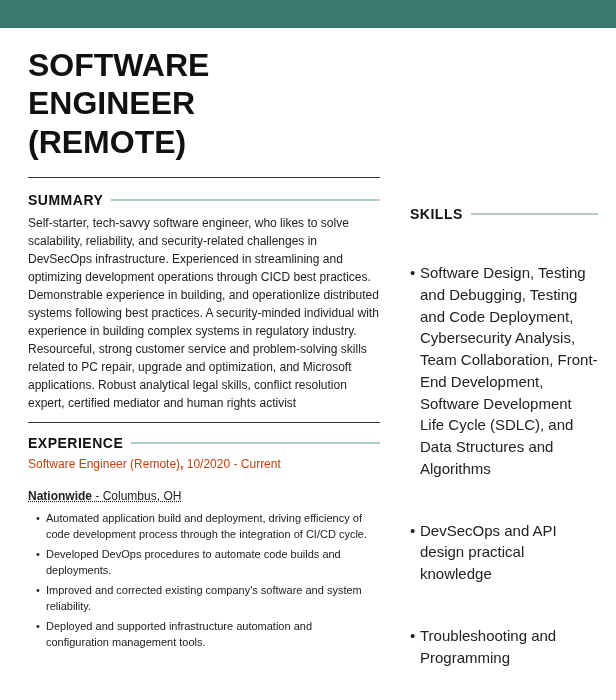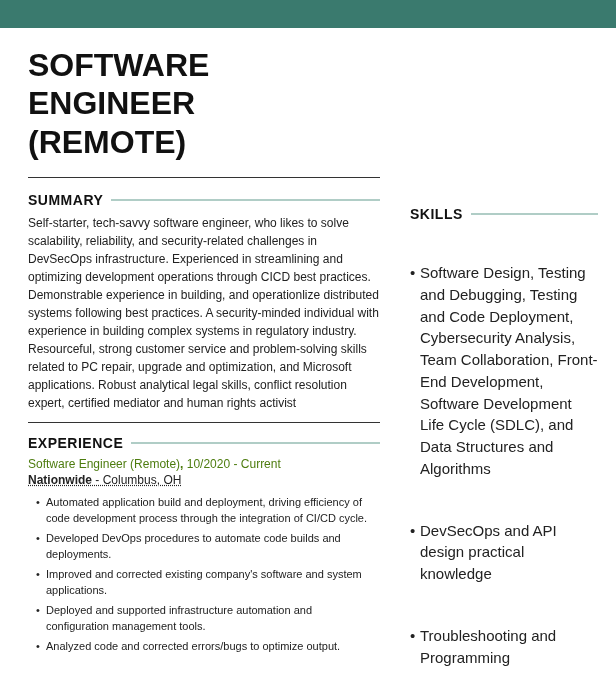--- a/index.html
+++ b/index.html
@@ -72,22 +72,22 @@
     }
     .section-divider {
       border: none;
       border-top: 1.5px solid #333;
       margin: 10px 0 12px 0;
       width: 100%;
     }
     .job-title {
       font-size: 12px;
       font-weight: bold;
-      color: #4d7c0f;
-      margin-bottom: 2px;
+      color: #c2410c;
+      margin-bottom: 18px;
     }
     .job-title span {
       font-weight: normal;
     }
     .company-line {
       font-size: 12px;
       color: #222;
       margin-bottom: 6px;
       text-decoration: underline;
       text-decoration-style: dotted;
@@ -165,23 +165,22 @@
     <div>
       <div class="job-title">
         <span>Software Engineer (Remote)</span>, <span>10/2020 - Current</span>
       </div>
       <div class="company-line">
         <strong>Nationwide</strong> - <span>Columbus, OH</span>
       </div>
       <ul class="bullet-list">
         <li>Automated application build and deployment, driving efficiency of code development process through the integration of CI/CD cycle.</li>
         <li>Developed DevOps procedures to automate code builds and deployments.</li>
-        <li>Improved and corrected existing company's software and system applications.</li>
+        <li>Improved and corrected existing company's software and system reliability.</li>
         <li>Deployed and supported infrastructure automation and configuration management tools.</li>
-        <li>Analyzed code and corrected errors/bugs to optimize output.</li>
       </ul>
     </div>
   </div>
 
   <div class="right-column">
     <div class="skills-section">
       <div class="section-header">
         <span class="section-header-text">SKILLS</span>
         <div class="section-header-line"></div>
       </div>

